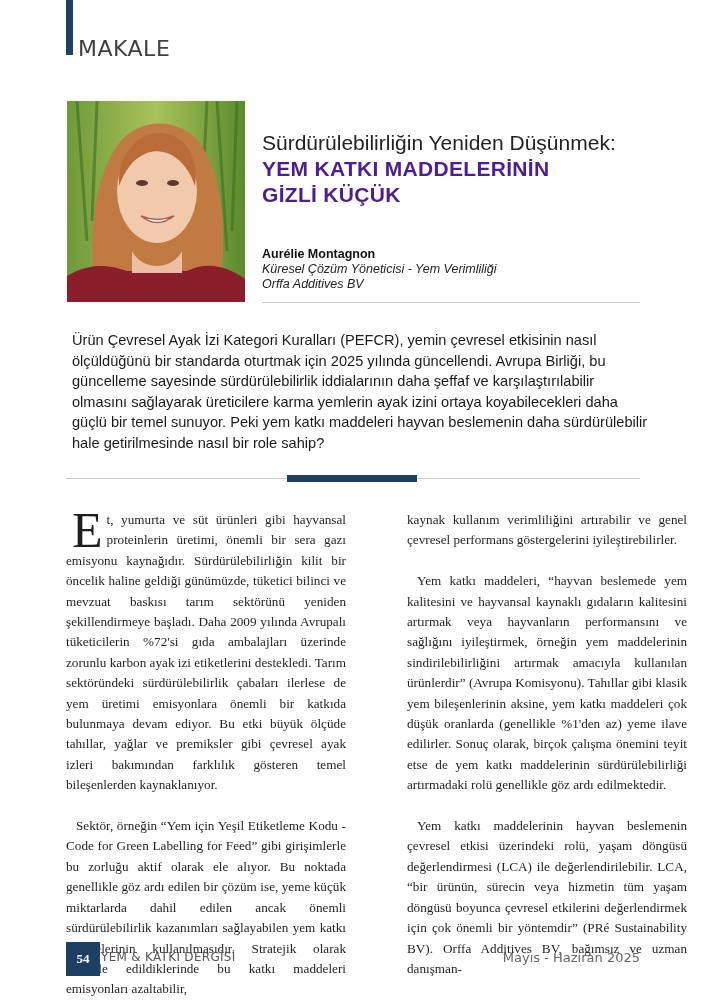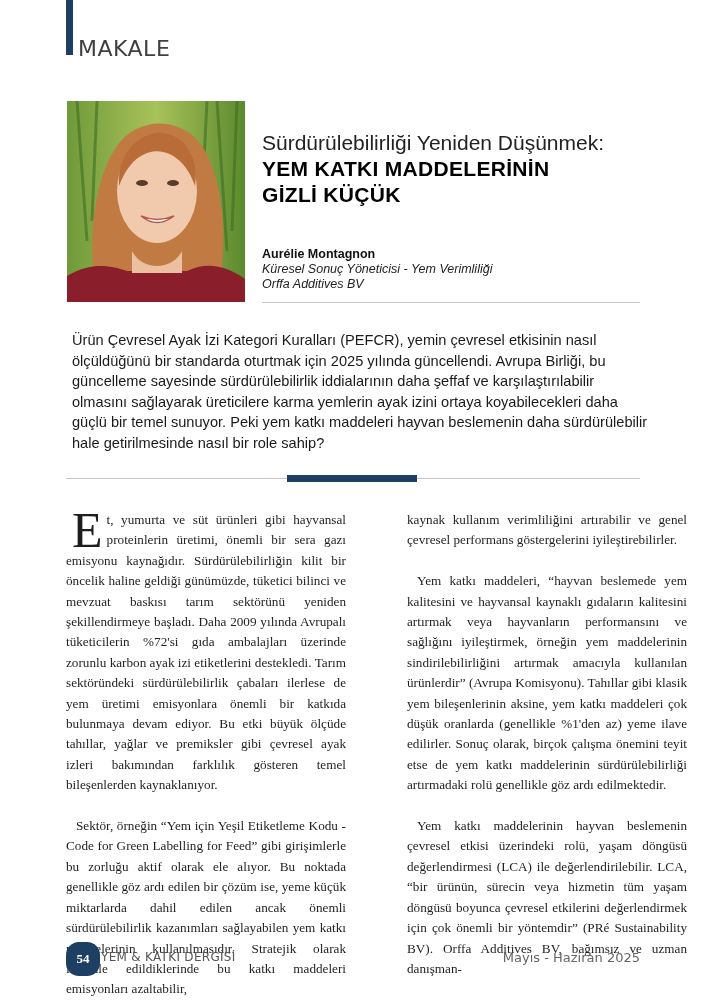--- a/index.html
+++ b/index.html
@@ -6,21 +6,21 @@
   body { width: 707px; height: 1000px; position: relative; overflow: hidden; font-family: "Liberation Sans", sans-serif; color: #222; }
 
   .section-bar { position: absolute; left: 66px; top: 0; width: 7px; height: 55px; background: #1d3f63; }
   .section-label { position: absolute; left: 78px; top: 36px; font-family: "DejaVu Sans", sans-serif; font-size: 22px; letter-spacing: 0.5px; color: #404040; }
 
   .photo { position: absolute; left: 67px; top: 101px; width: 178px; height: 201px; overflow: hidden; background: #4e7a2c; }
   .photo svg { display: block; }
 
   .title-block { position: absolute; left: 262px; top: 130px; width: 400px; }
   .title-sub { font-size: 21px; color: #222; line-height: 26px; }
-  .title-main { font-size: 21px; font-weight: bold; color: #000000; line-height: 26px; letter-spacing: 0.3px; }
+  .title-main { font-size: 21px; font-weight: bold; color: #4c1d95; line-height: 26px; letter-spacing: 0.3px; }
 
   .author-block { position: absolute; left: 262px; top: 247px; }
   .author-name { font-size: 12.5px; font-weight: bold; color: #111; line-height: 15px; }
   .author-role, .author-org { font-size: 12.5px; font-style: italic; color: #222; line-height: 15px; }
 
   .rule-top { position: absolute; left: 262px; top: 302px; width: 378px; height: 1px; background: #c8c8c8; }
 
   .lead { position: absolute; left: 72px; top: 330px; width: 578px; font-size: 14.6px; line-height: 20.5px; color: #1a1a1a; }
 
   .rule-mid { position: absolute; left: 66px; top: 478px; width: 574px; height: 1px; background: #c8c8c8; }
@@ -28,21 +28,21 @@
 
   .col { position: absolute; top: 510px; width: 280px; font-family: "Liberation Serif", serif; font-size: 13.2px; line-height: 20.4px; color: #1e1e1e; text-align: justify; }
   .col-left { left: 66px; }
   .col-right { left: 362px; margin-left: 45px; }
   .col p { margin: 0; }
   .col p.indent { text-indent: 10px; }
   .col .gap { height: 20.4px; }
   .dropcap { float: left; font-size: 50px; line-height: 38px; margin: 1px 4px 0 6px; font-family: "Liberation Serif", serif; }
   .subhead { font-family: "Liberation Serif", serif; font-weight: bold; font-size: 13.4px; margin-left: 10px; letter-spacing: 0.2px; }
 
-  .footer-num { position: absolute; left: 66px; top: 942px; width: 34px; height: 34px; background: #1d3f63; color: #fff; font-family: "Liberation Serif", serif; font-weight: bold; font-size: 13px; display: flex; align-items: center; justify-content: center; border-radius: 13px; }
+  .footer-num { position: absolute; left: 66px; top: 942px; width: 34px; height: 34px; background: #1d3f63; color: #fff; font-family: "Liberation Serif", serif; font-weight: bold; font-size: 13px; display: flex; align-items: center; justify-content: center; }
   .footer-mag { position: absolute; left: 101px; top: 950px; font-family: "DejaVu Sans", sans-serif; font-size: 12px; color: #555; letter-spacing: 0.3px; }
   .footer-date { position: absolute; right: 67px; top: 950px; font-family: "DejaVu Sans", sans-serif; font-size: 13px; color: #666; }
 </style>
 </head>
 <body>
 
 <div class="section-bar"></div>
 <div class="section-label">MAKALE</div>
 
 <div class="photo">
@@ -67,28 +67,28 @@
     <ellipse cx="90" cy="90" rx="40" ry="52" fill="#f1c9ad"></ellipse>
     <path d="M52 85 C50 45 80 30 95 32 C120 34 132 60 128 85 C120 60 100 45 80 52 C65 58 58 70 52 85 Z" fill="#b96c37"></path>
     <path d="M65 150 C75 170 105 170 115 150 L115 172 L65 172 Z" fill="#ecbfa0"></path>
     <ellipse cx="75" cy="82" rx="6" ry="3" fill="#5a3a2a"></ellipse>
     <ellipse cx="106" cy="82" rx="6" ry="3" fill="#5a3a2a"></ellipse>
     <path d="M74 115 Q90 128 107 115 Q90 122 74 115 Z" fill="#ffffff" stroke="#b05a50" stroke-width="1.5"></path>
   </svg>
 </div>
 
 <div class="title-block">
-  <div class="title-sub">Sürdürülebilirliği Yeniden Düşünmek:</div>
+  <div class="title-sub">Sürdürülebilirliğin Yeniden Düşünmek:</div>
   <div class="title-main">YEM KATKI MADDELERİNİN</div>
   <div class="title-main">GİZLİ KÜÇÜK</div>
 </div>
 
 <div class="author-block">
   <div class="author-name">Aurélie Montagnon</div>
-  <div class="author-role">Küresel Sonuç Yöneticisi - Yem Verimliliği</div>
+  <div class="author-role">Küresel Çözüm Yöneticisi - Yem Verimliliği</div>
   <div class="author-org">Orffa Additives BV</div>
 </div>
 
 <div class="rule-top"></div>
 
 <div class="lead">Ürün Çevresel Ayak İzi Kategori Kuralları (PEFCR), yemin çevresel etkisinin nasıl ölçüldüğünü bir standarda oturtmak için 2025 yılında güncellendi. Avrupa Birliği, bu güncelleme sayesinde sürdürülebilirlik iddialarının daha şeffaf ve karşılaştırılabilir olmasını sağlayarak üreticilere karma yemlerin ayak izini ortaya koyabilecekleri daha güçlü bir temel sunuyor. Peki yem katkı maddeleri hayvan beslemenin daha sürdürülebilir hale getirilmesinde nasıl bir role sahip?</div>
 
 <div class="rule-mid"></div>
 <div class="rule-mid-accent"></div>
 

